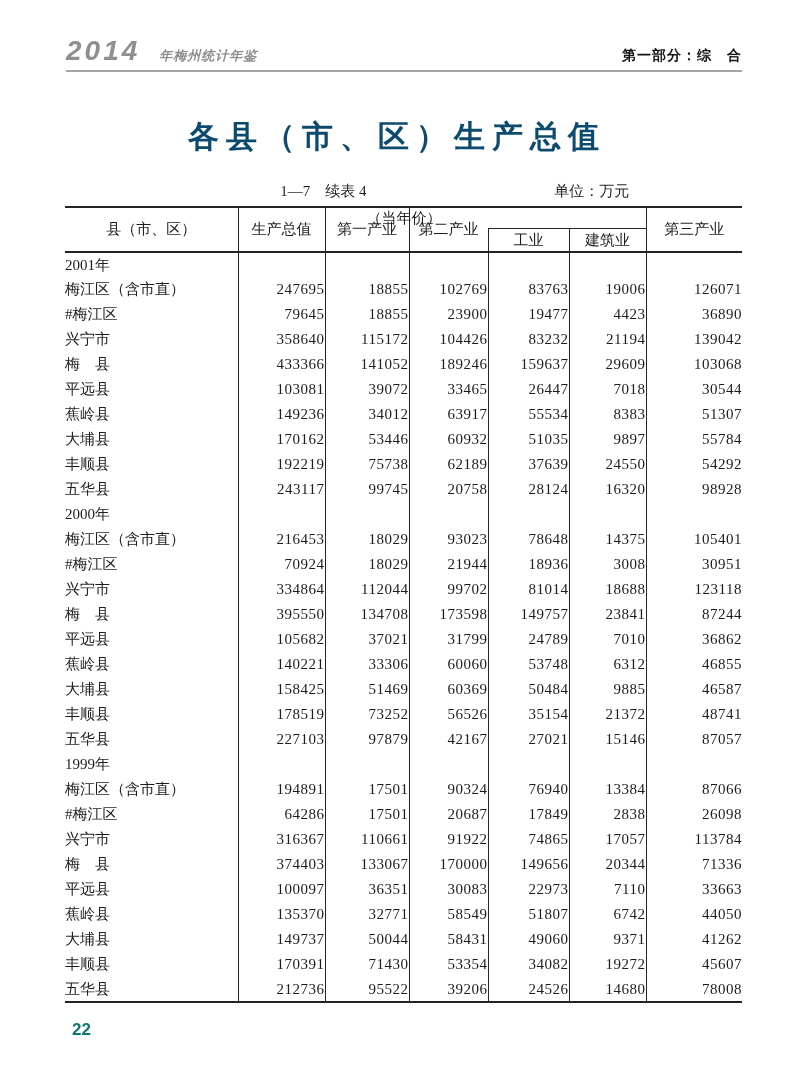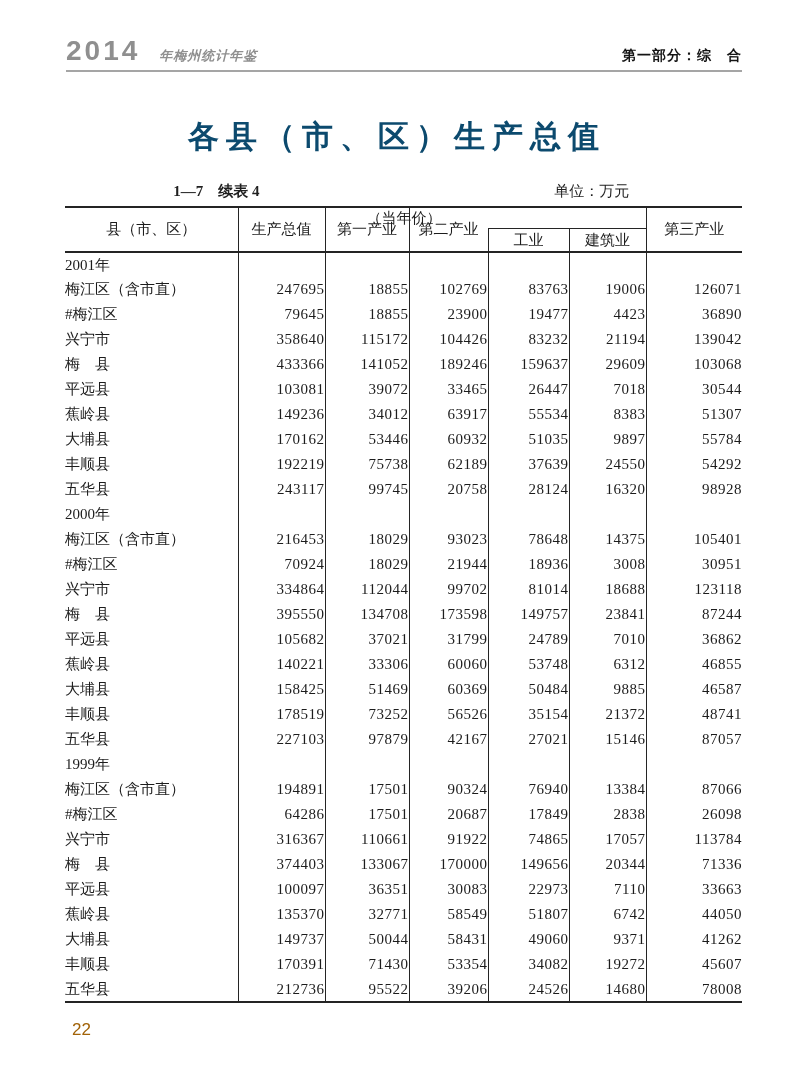--- a/index.html
+++ b/index.html
@@ -16,21 +16,21 @@
   
   .doc-header {
     position:absolute; top:38px; left:66px; width:676px;
     display:flex; justify-content:space-between; align-items:flex-end;
     border-bottom:2px solid #a5a5a5;
     padding-bottom:5px;
   }
   .logo { display:flex; align-items:baseline; }
   .logo-year {
     font-family:"Liberation Sans","DejaVu Sans",sans-serif;
-    font-weight:bold;
+    font-style:italic; font-weight:bold;
     font-size:28px; line-height:26px;
     color:#8f8f8f; letter-spacing:3px;
   }
   .logo-suffix {
     font-family:"Liberation Sans","DejaVu Sans",sans-serif;
     font-style:italic; font-weight:bold;
     font-size:13px; color:#8f8f8f; margin-left:19px; letter-spacing:1px;
   }
   .section-label {
     font-family:"Liberation Sans","DejaVu Sans",sans-serif;
@@ -44,21 +44,21 @@
     font-size:31px; font-weight:bold; letter-spacing:7px;
     color:#0c4a6e;
   }
 
   
   .table-meta {
     position:absolute; top:182px; left:66px; width:676px;
     display:grid; grid-template-columns:1fr auto 1fr;
     font-size:15px; color:#1f1f1f;
   }
-  .meta-left  { text-align:center;font-weight:bold; }
+  .meta-left  { text-align:right; }
   .meta-center{ text-align:center;margin-top:27px; }
   .meta-right { text-align:center; }
 
   
   table.stat {
     position:absolute; top:206px; left:65px;
     width:677px;
     border-collapse:collapse; table-layout:fixed;
     font-size:15px; color:#1c1c1c;
     border-top:2px solid #242424;
@@ -81,21 +81,21 @@
   .c-num { text-align:right; padding-right:9px; letter-spacing:0.5px; }
   .c-county { text-align:left; white-space:nowrap; overflow:hidden; }
   .indent-1 { padding-left:8px; }
   .indent-2 { padding-left:32px; }
   .indent-3 { padding-left:54px; }
 
   
   .page-number {
     position:absolute; left:72px; top:1020px;
     font-family:"Liberation Sans","DejaVu Sans",sans-serif;
-    font-size:17px; color:#a16207;
+    font-size:17px; color:#0f766e;font-weight:bold;
   }
 </style>
 </head>
 <body>
 
 <div class="page">
 
   <div class="doc-header">
     <div class="logo">
       <span class="logo-year">2014</span>

